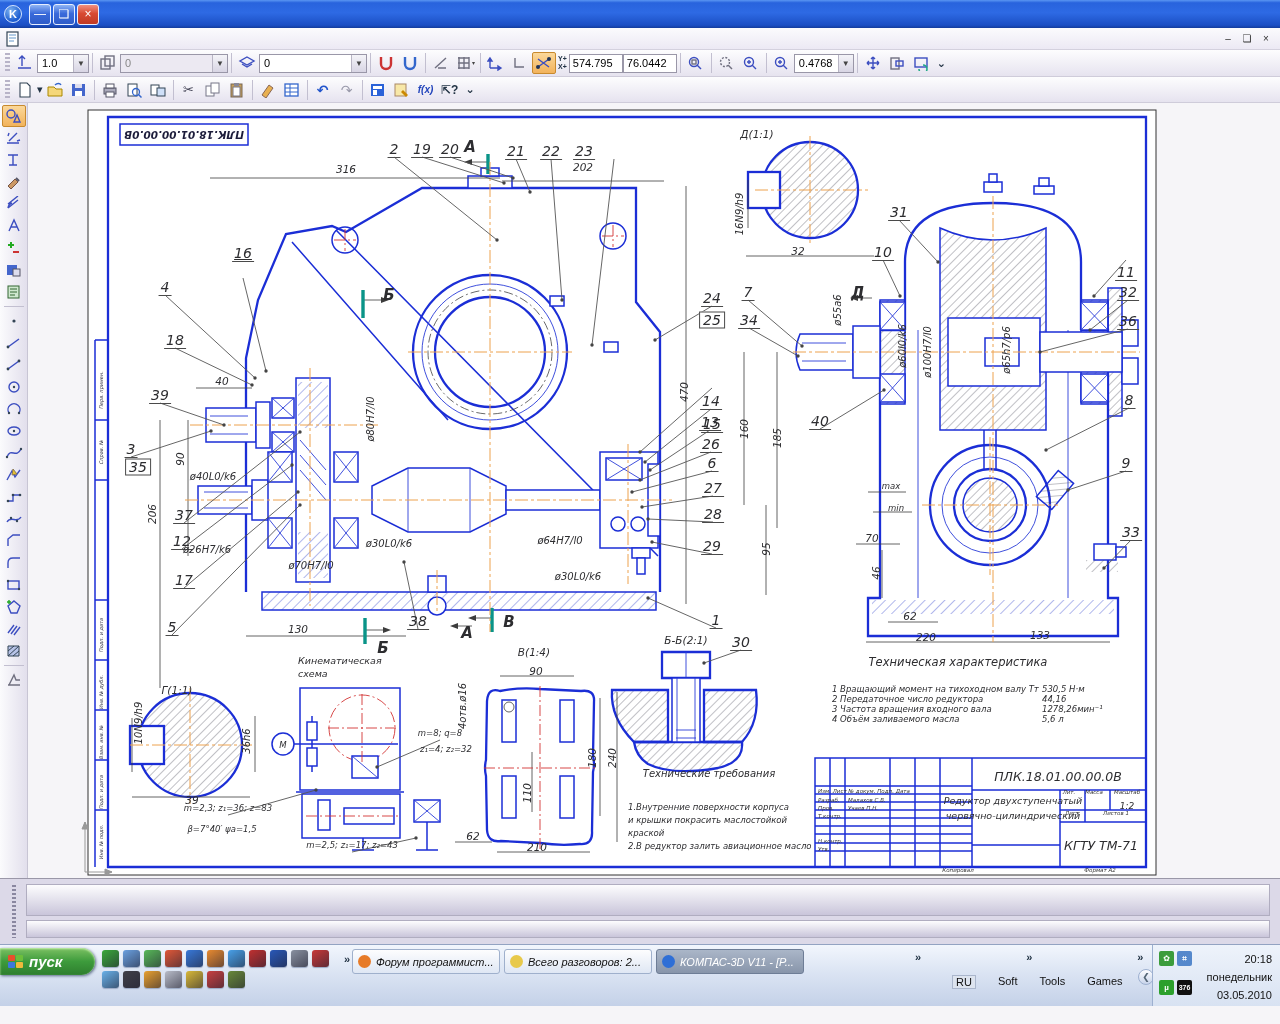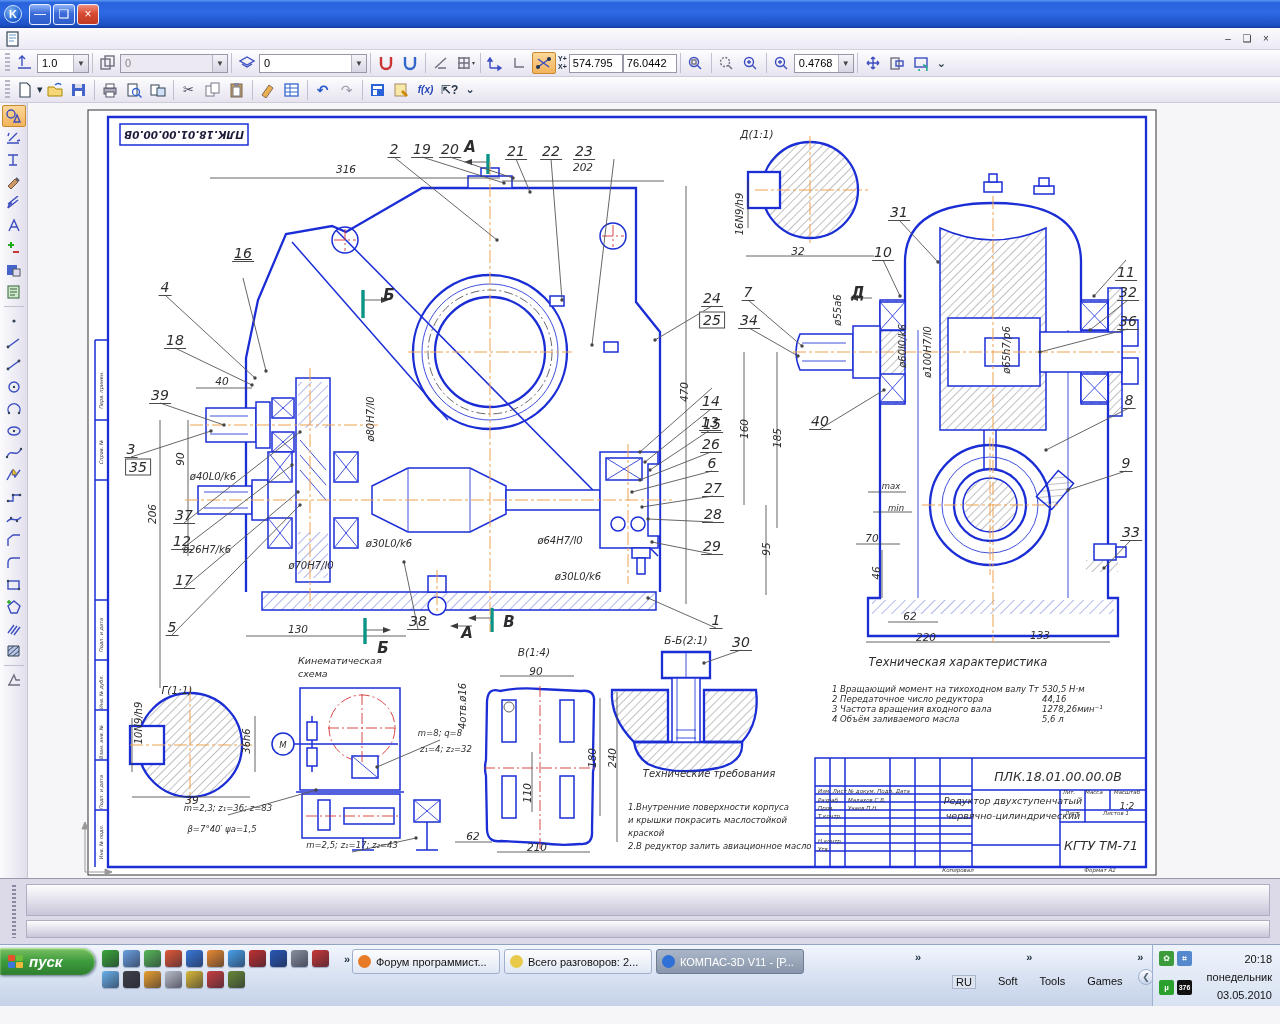--- a/index.html
+++ b/index.html
@@ -98,21 +98,21 @@
     border-top:1px solid #93a3c2;position:relative;font-size:11px;}
   .startbtn{position:absolute;left:0;top:3px;width:95px;height:27px;border-radius:0 14px 14px 0;
     background:linear-gradient(180deg,#7cc163,#3d9b3c 50%,#2e7e2e);color:#fff;font-weight:bold;font-style:italic;
     font-size:15px;display:flex;align-items:center;gap:5px;padding-left:8px;box-shadow:inset 0 1px 2px #c8f0b0,1px 1px 3px #5a6a85;}
   .flag{width:16px;height:14px;display:grid;grid-template-columns:7px 7px;grid-template-rows:6px 6px;gap:1px;}
   .flag i{border-radius:1px;}
   .ql{position:absolute;left:102px;top:5px;width:240px;display:flex;flex-wrap:wrap;gap:4px;}
   .qli{width:17px;height:17px;border-radius:3px;color:#fff;font-size:10px;font-weight:bold;
     display:flex;align-items:center;justify-content:center;box-shadow:0 1px 1px #9aa8c4;}
   .chev{color:#234;font-weight:bold;font-size:11px;}
-  #tasks{position:absolute;left:352px;top:4px;display:flex;gap:4px;}
+  #tasks{position:absolute;left:352px;top:4px;display:flex;gap:4px;font-style:italic;}
   .task{width:148px;height:25px;border:1px solid #9fb0cc;border-radius:3px;display:flex;align-items:center;gap:5px;
     padding:0 5px;background:linear-gradient(180deg,#fdfdfe,#dfe7f4);color:#111;}
   .task.active{background:linear-gradient(180deg,#aab6c8,#8895aa);color:#fff;border-color:#6e7d96;}
   .task .ticon{width:13px;height:13px;border-radius:50%;flex:none;}
   .task .tlabel{white-space:nowrap;overflow:hidden;font-size:11px;}
   .tb-langs{position:absolute;left:952px;top:30px;display:flex;gap:22px;color:#111;}
   .rubox{background:#dde4ef;border:1px solid #aab6cc;padding:0 3px;}
   .chevrow{position:absolute;left:915px;top:6px;width:300px;display:flex;gap:105px;}
   .traypanel{position:absolute;right:0;top:0;bottom:0;width:128px;border-left:1px solid #9db0d0;
     background:linear-gradient(180deg,#eef3fb,#d8e2f2);display:flex;}

